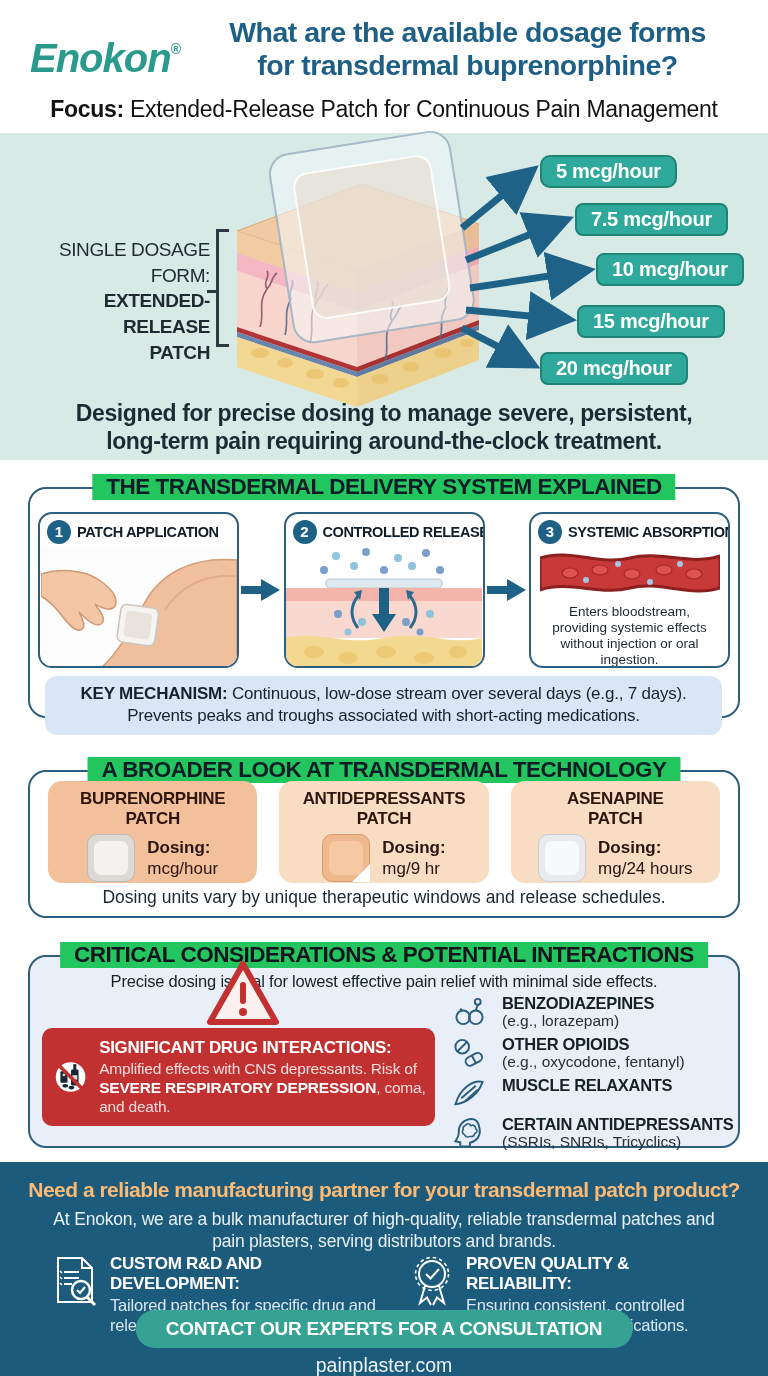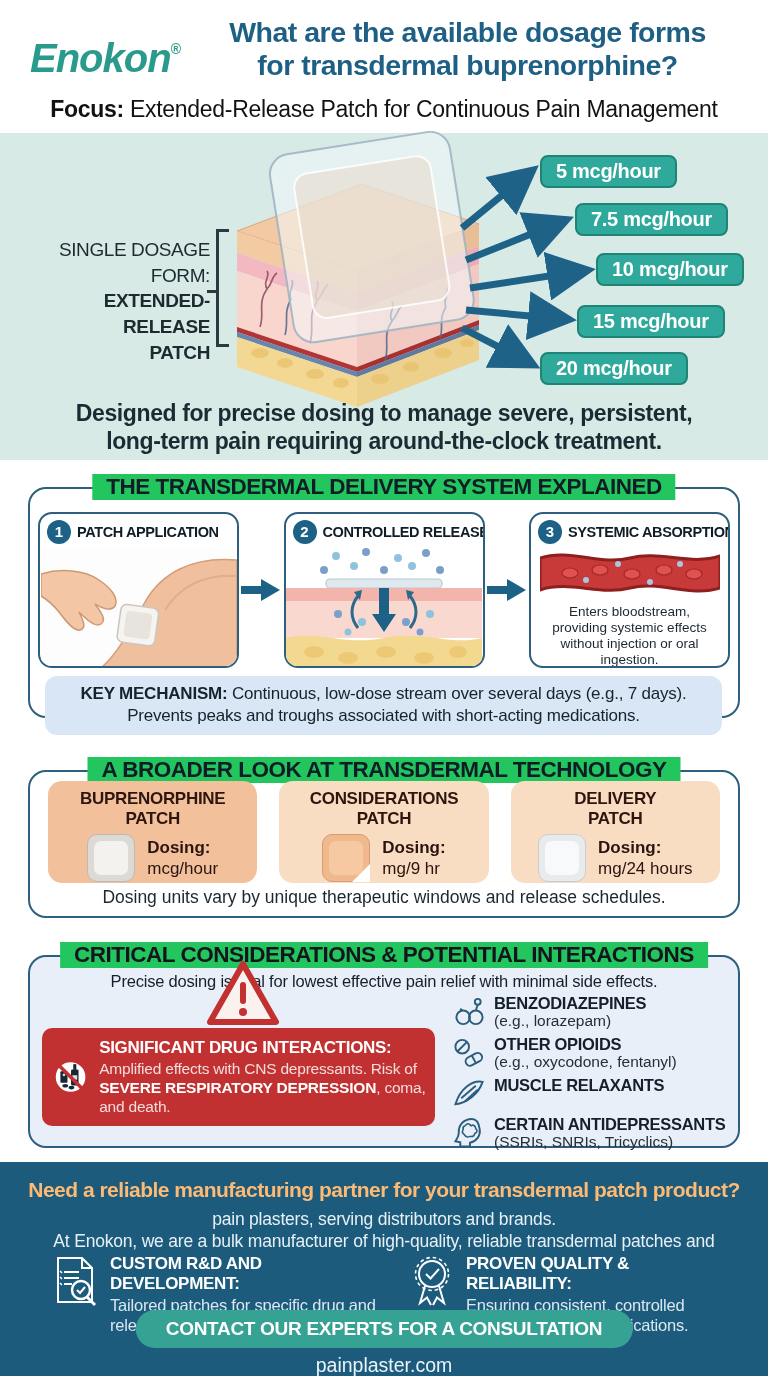--- a/index.html
+++ b/index.html
@@ -17,21 +17,21 @@
 
   
   .hero { position:relative; width:768px; height:327px; background:#d8eae6; }
   .form-label { position:absolute; left:18px; top:104px; width:192px; text-align:right; font-size:19px; line-height:1.35; color:#1e2a30; letter-spacing:-0.4px; }
   .form-label .b { font-weight:bold; }
   .bracket { position:absolute; left:216px; top:96px; width:13px; height:118px; border-left:3px solid #2c3940; border-top:3px solid #2c3940; border-bottom:3px solid #2c3940; }
   .bracket::after { content:""; position:absolute; left:-12px; top:52%; width:9px; height:3px; background:#2c3940; }
   .cube-svg { position:absolute; left:215px; top:-2px; }
   .arrows-svg { position:absolute; left:440px; top:15px; }
   .badge { position:absolute; background:#2fa99b; border:2px solid #1f8376; border-radius:8px; color:#fff; font-weight:bold; font-size:20px; line-height:29px; padding:0 14px; letter-spacing:-0.3px; }
-  .badge.b1 { left:540px; top:22px; }
+  .badge.b1 { left:540px; top:22px;border-radius:10px; }
   .badge.b2 { left:575px; top:70px; }
   .badge.b3 { left:596px; top:120px; }
   .badge.b4 { left:577px; top:172px; }
   .badge.b5 { left:540px; top:219px; }
   .hero-caption { position:absolute; left:0; right:0; top:266px; text-align:center; font-weight:bold; font-size:23px; line-height:1.22; color:#1c2b33; letter-spacing:-0.4px; }
 
   
   .sect { position:relative; width:768px; background:#fff; }
   .sect.delivery { height:285px; }
   .sect.broader { height:185px; }
@@ -79,21 +79,21 @@
   .broader-caption { position:absolute; left:0; right:0; top:142px; text-align:center; font-size:17.5px; color:#1c2730; }
 
   
   .crit-sub { position:absolute; left:60px; right:60px; top:42px; text-align:center; font-size:16.5px; color:#14202a; letter-spacing:-0.2px; }
   .warn-tri { position:absolute; left:205px; top:26px; }
   .redbox { position:absolute; left:42px; top:98px; width:393px; height:98px; background:#c13131; border-radius:10px; display:flex; align-items:center; padding:6px 8px 6px 10px; gap:10px; }
   .redbox-text { font-size:15.5px; line-height:1.25; color:#f6dcdc; letter-spacing:-0.2px; }
   .redbox-text .hd { font-weight:bold; font-size:17px; color:#ffffff; display:block; letter-spacing:-0.3px; }
   .redbox-text .b { font-weight:bold; color:#ffffff; }
   .interactions { position:absolute; left:452px; top:64px; width:288px; display:flex; flex-direction:column; gap:5px; }
-  .int-item { display:flex; gap:8px; }
+  .int-item { display:flex; gap:16px; }
   .int-icon { flex:0 0 34px; padding-top:1px; }
   .int-name { font-weight:bold; font-size:16.5px; color:#14202a; line-height:1.1; letter-spacing:-0.3px; }
   .int-detail { font-size:15.5px; color:#242e36; line-height:1.15; }
 
   
   .footer { position:relative; width:768px; height:214px; background:#1d5b7c; }
   .foot-head { position:absolute; left:0; right:0; top:16px; text-align:center; color:#fdba74; font-weight:bold; font-size:21px; letter-spacing:-0.5px; }
   .foot-body { position:absolute; left:24px; right:24px; top:46px; text-align:center; color:#e6f0f6; font-size:17.5px; line-height:1.28; letter-spacing:-0.2px; }
   .features { position:absolute; left:52px; right:30px; top:92px; display:flex; gap:26px; }
   .feature { display:flex; gap:10px; flex:1; }
@@ -335,33 +335,33 @@
         </div>
         <div class="tcard-body">
           <div class="patch-ic flat">
               <div class="inner"></div>
             </div>
           <div class="dosing"><span class="b">Dosing:</span><br><span>mcg/hour</span></div>
         </div>
       </div>
       <div class="tcard c2">
         <div class="tcard-title">
-          <div>CONSIDERATIONS</div>
+          <div>ANTIDEPRESSANTS</div>
           <div>PATCH</div>
         </div>
         <div class="tcard-body">
           <div class="patch-ic curl">
               <div class="inner"></div>
             </div>
           <div class="dosing"><span class="b">Dosing:</span><br><span>mg/9 hr</span></div>
         </div>
       </div>
       <div class="tcard c3">
         <div class="tcard-title">
-          <div>DELIVERY</div>
+          <div>ASENAPINE</div>
           <div>PATCH</div>
         </div>
         <div class="tcard-body">
           <div class="patch-ic silver">
               <div class="inner"></div>
             </div>
           <div class="dosing"><span class="b">Dosing:</span><br><span>mg/24 hours</span></div>
         </div>
       </div>
     </div>
@@ -460,22 +460,22 @@
           <div class="int-name">CERTAIN ANTIDEPRESSANTS</div>
           <div class="int-detail">(SSRIs, SNRIs, Tricyclics)</div>
         </div>
       </div>
     </div>
   </div>
 
   <div class="footer">
     <div class="foot-head">Need a reliable manufacturing partner for your transdermal patch product?</div>
     <div class="foot-body">
+      <div>At Enokon, we are a bulk manufacturer of high-quality, reliable transdermal patches and</div>
       <div>pain plasters, serving distributors and brands.</div>
-      <div>At Enokon, we are a bulk manufacturer of high-quality, reliable transdermal patches and</div>
     </div>
     <div class="features">
       <div class="feature">
         <svg class="feat-icon" width="48" height="54" viewBox="0 0 48 54">
           <g fill="none" stroke="#ffffff" stroke-width="2">
             <path d="M6,4 H30 L40,14 V48 H6 Z"></path>
               <path d="M30,4 V14 H40"></path>
             <line x1="12" y1="18" x2="27" y2="18"></line>
               <line x1="12" y1="24" x2="27" y2="24"></line>
               <line x1="12" y1="30" x2="20" y2="30"></line>

